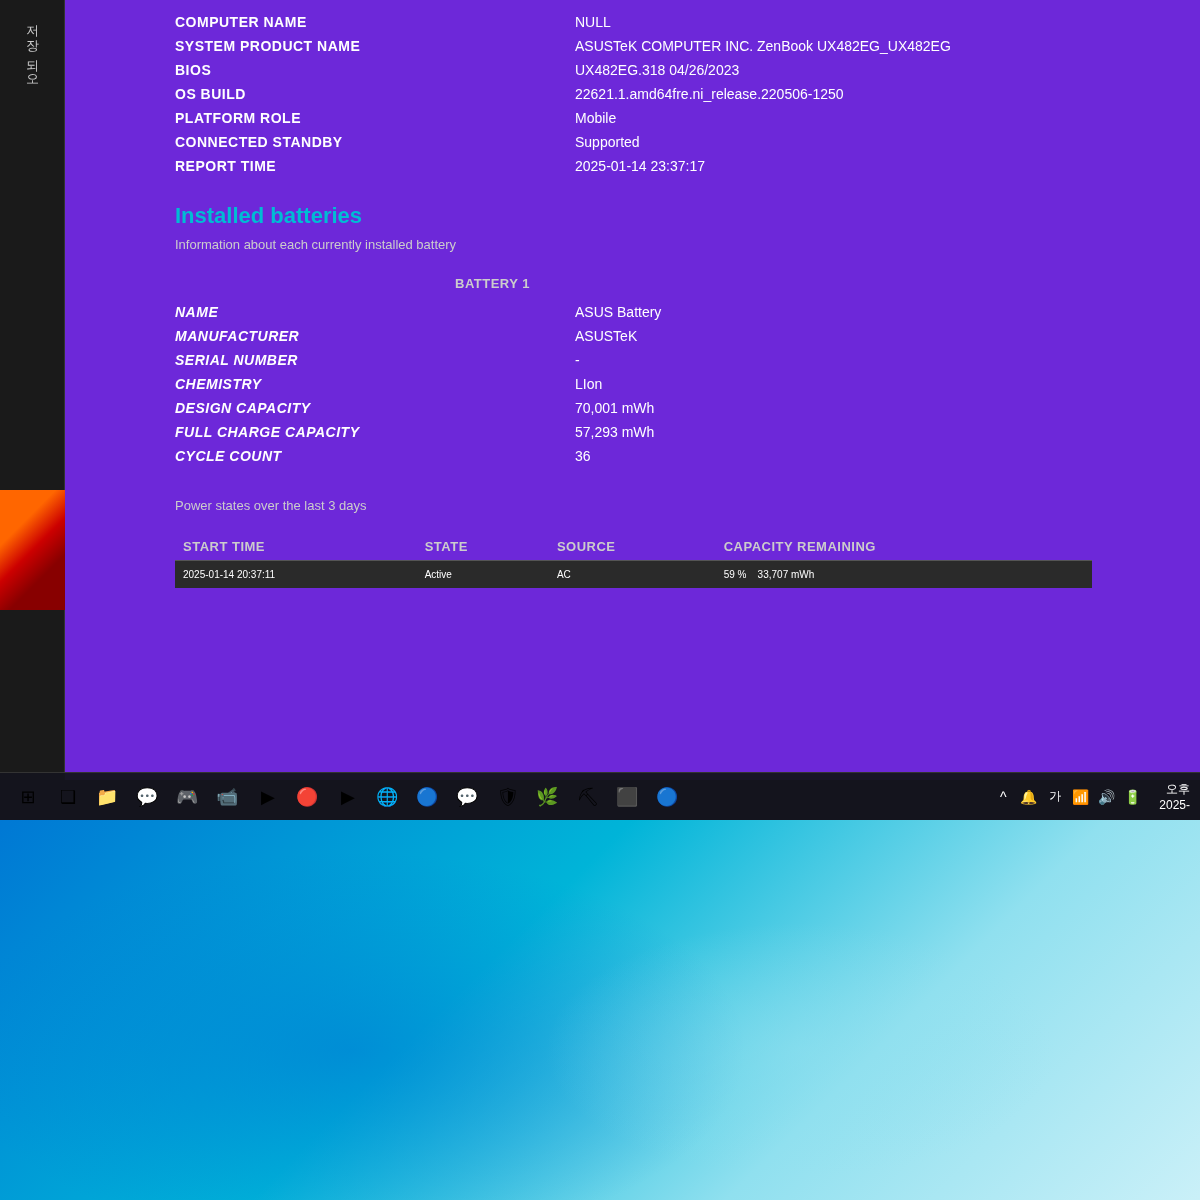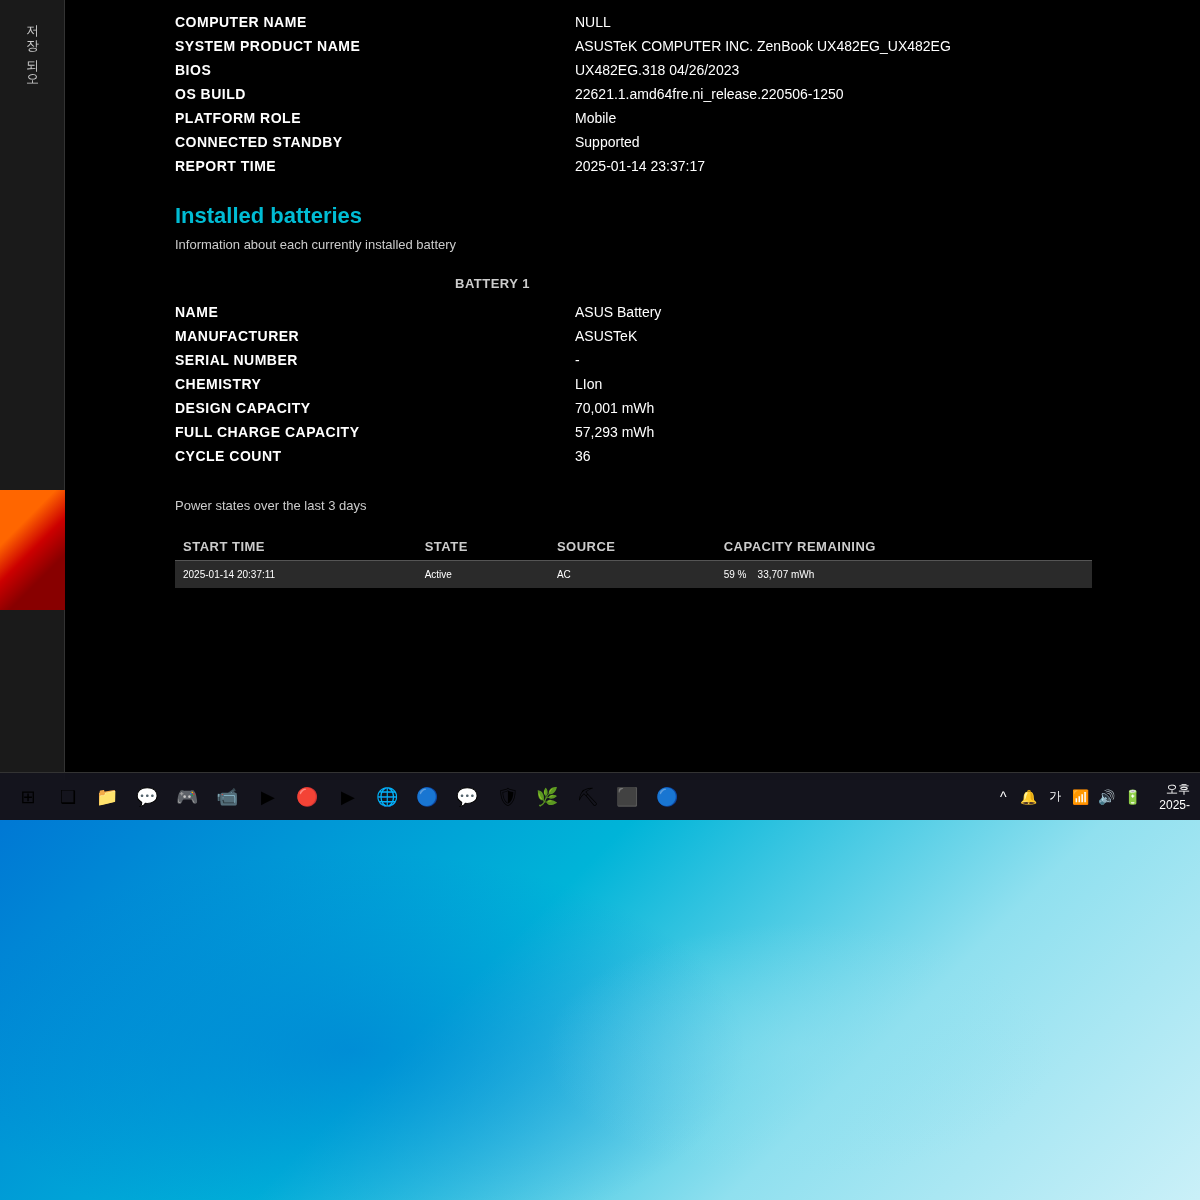--- a/index.html
+++ b/index.html
@@ -51,21 +51,21 @@
       background: linear-gradient(135deg, #ff6600 30%, #cc0000 50%, #880000 70%);
       overflow: hidden;
     }
 
     .report-area {
       position: absolute;
       left: 65px;
       top: 0;
       width: 1135px;
       height: 780px;
-      background: #000000;
+      background: #6d28d9;
       padding: 10px 60px 20px 110px;
       overflow: hidden;
     }
 
     .info-table {
       width: 100%;
       border-collapse: collapse;
       margin-bottom: 5px;
     }
 
@@ -129,20 +129,21 @@
       vertical-align: top;
     }
 
     .battery-table td.label {
       color: #ffffff;
       font-size: 14px;
       font-weight: 600;
       width: 280px;
       letter-spacing: 0.5px;
       text-transform: uppercase;
+      font-style: italic;
     }
 
     .battery-table td.value {
       color: #ffffff;
       font-size: 14px;
       font-weight: 400;
       padding-left: 120px;
     }
 
     

